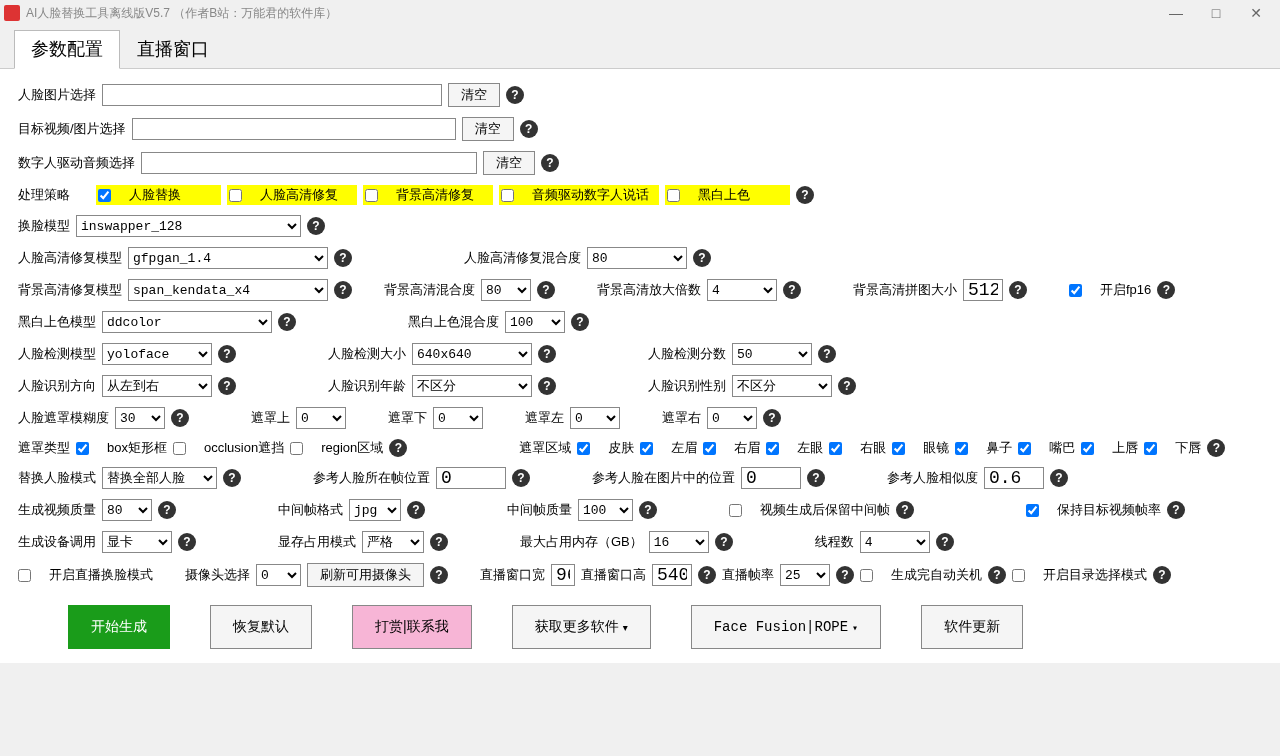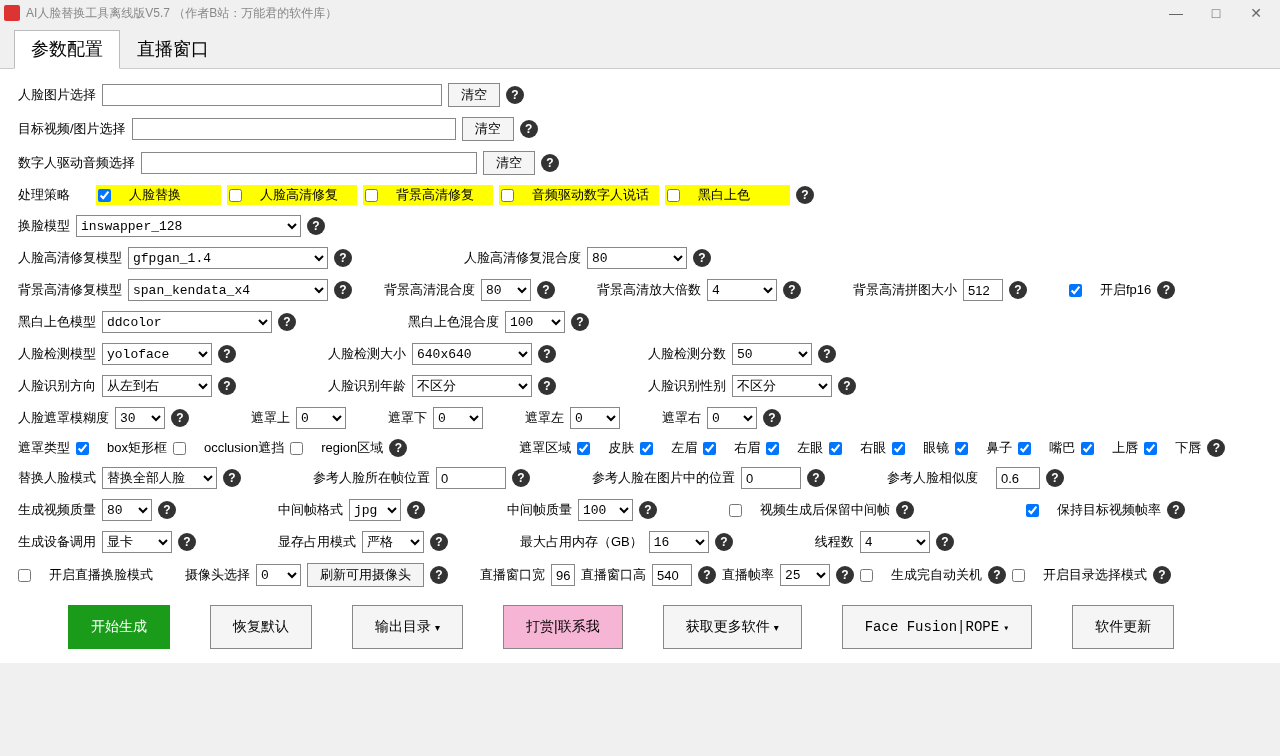--- a/index.html
+++ b/index.html
@@ -7,21 +7,21 @@
 .titlebar { height: 26px; background: #f0f0f0; display: flex; align-items: center; padding: 0 4px; color: #888; font-size: 12px; }
 .titlebar .icon { width: 16px; height: 16px; background: #d33; margin-right: 6px; border-radius: 2px; }
 .titlebar .spacer { flex: 1; }
 .titlebar .winbtn { width: 40px; text-align: center; color: #666; cursor: default; font-size: 14px; }
 .tabs { display: flex; padding: 4px 14px 0; background: #f0f0f0; border-bottom: 1px solid #ccc; }
 .tab { padding: 6px 16px; font-size: 18px; font-weight: 500; cursor: pointer; border: 1px solid transparent; }
 .tab.active { background: #fff; border: 1px solid #bbb; border-bottom: 1px solid #fff; margin-bottom: -1px; }
 .panel { background: #fff; padding: 14px 18px; }
 .row { display: flex; align-items: center; margin-bottom: 10px; flex-wrap: wrap; gap: 6px; }
 .lbl { white-space: nowrap; }
-input[type=text] { border: 1px solid #888; height: 22px; padding: 0 4px; font-family: Liberation Sans, sans-serif; font-size: 13px; }
+input[type=text] { border: 1px solid #888; height: 22px; padding: 0 4px; font-family: Liberation Mono, monospace; font-size: 18px; }
 select { border: 1px solid #888; height: 22px; font-family: "Courier New", monospace; font-size: 13px; background: #fff; }
 button.btn { border: 1px solid #888; background: #f5f5f5; height: 24px; padding: 0 12px; font-family: inherit; font-size: 13px; cursor: pointer; }
 .help { display: inline-flex; width: 18px; height: 18px; border-radius: 50%; background: #333; color: #fff; align-items: center; justify-content: center; font-size: 12px; font-weight: bold; }
 .hl { background: #ffff00; padding: 1px 2px; }
 .chk { display: inline-flex; align-items: center; gap: 18px; }
 .footer-btns { display: flex; gap: 40px; margin-top: 18px; padding: 0 50px; }
 .bigbtn { border: 1px solid #888; padding: 12px 22px; font-size: 14px; cursor: pointer; background: #f5f5f5; font-family: inherit; }
 .bigbtn.green { background: #1a9c1a; color: #fff; border-color: #1a9c1a; }
 .bigbtn.pink { background: #f7b5d6; }
 .dd::after { content: "▾"; margin-left: 4px; font-size: 10px; }
@@ -256,21 +256,21 @@
     <span style="width:60px"></span>
     <span class="lbl">参考人脸所在帧位置</span>
     <input type="text" class="mono" style="width: 70px;" value="0">
     <span class="help">?</span>
     <span style="width:50px"></span>
     <span class="lbl">参考人脸在图片中的位置</span>
     <input type="text" class="mono" style="width: 60px;" value="0">
     <span class="help">?</span>
     <span style="width:50px"></span>
     <span class="lbl">参考人脸相似度</span>
-    <input type="text" class="mono" style="width: 44px; margin-left: 12px;" value="0.6">
+    <input type="text" class="mono" style="width: 60px;" value="0.6">
     <span class="help">?</span>
   </div>
 
   <div class="row">
     <span class="lbl">生成视频质量</span>
     <select style="width:50px"><option>80</option></select>
     <span class="help">?</span>
     <span style="width:90px"></span>
     <span class="lbl">中间帧格式</span>
     <select style="width:52px"><option>jpg</option></select>
@@ -338,20 +338,19 @@
     <label class="chk">
         <input type="checkbox" style="">
         <span>开启目录选择模式</span>
       </label>
     <span class="help">?</span>
   </div>
 
   <div class="footer-btns">
     <button class="bigbtn green">开始生成</button>
     <button class="bigbtn">恢复默认</button>
-    <button class="bigbtn dd">输出目录</button>
     <button class="bigbtn pink">打赏|联系我</button>
     <button class="bigbtn dd">获取更多软件</button>
     <button class="bigbtn dd mono">Face Fusion|ROPE</button>
     <button class="bigbtn">软件更新</button>
   </div>
 
 </div>
 
 </body></html>

